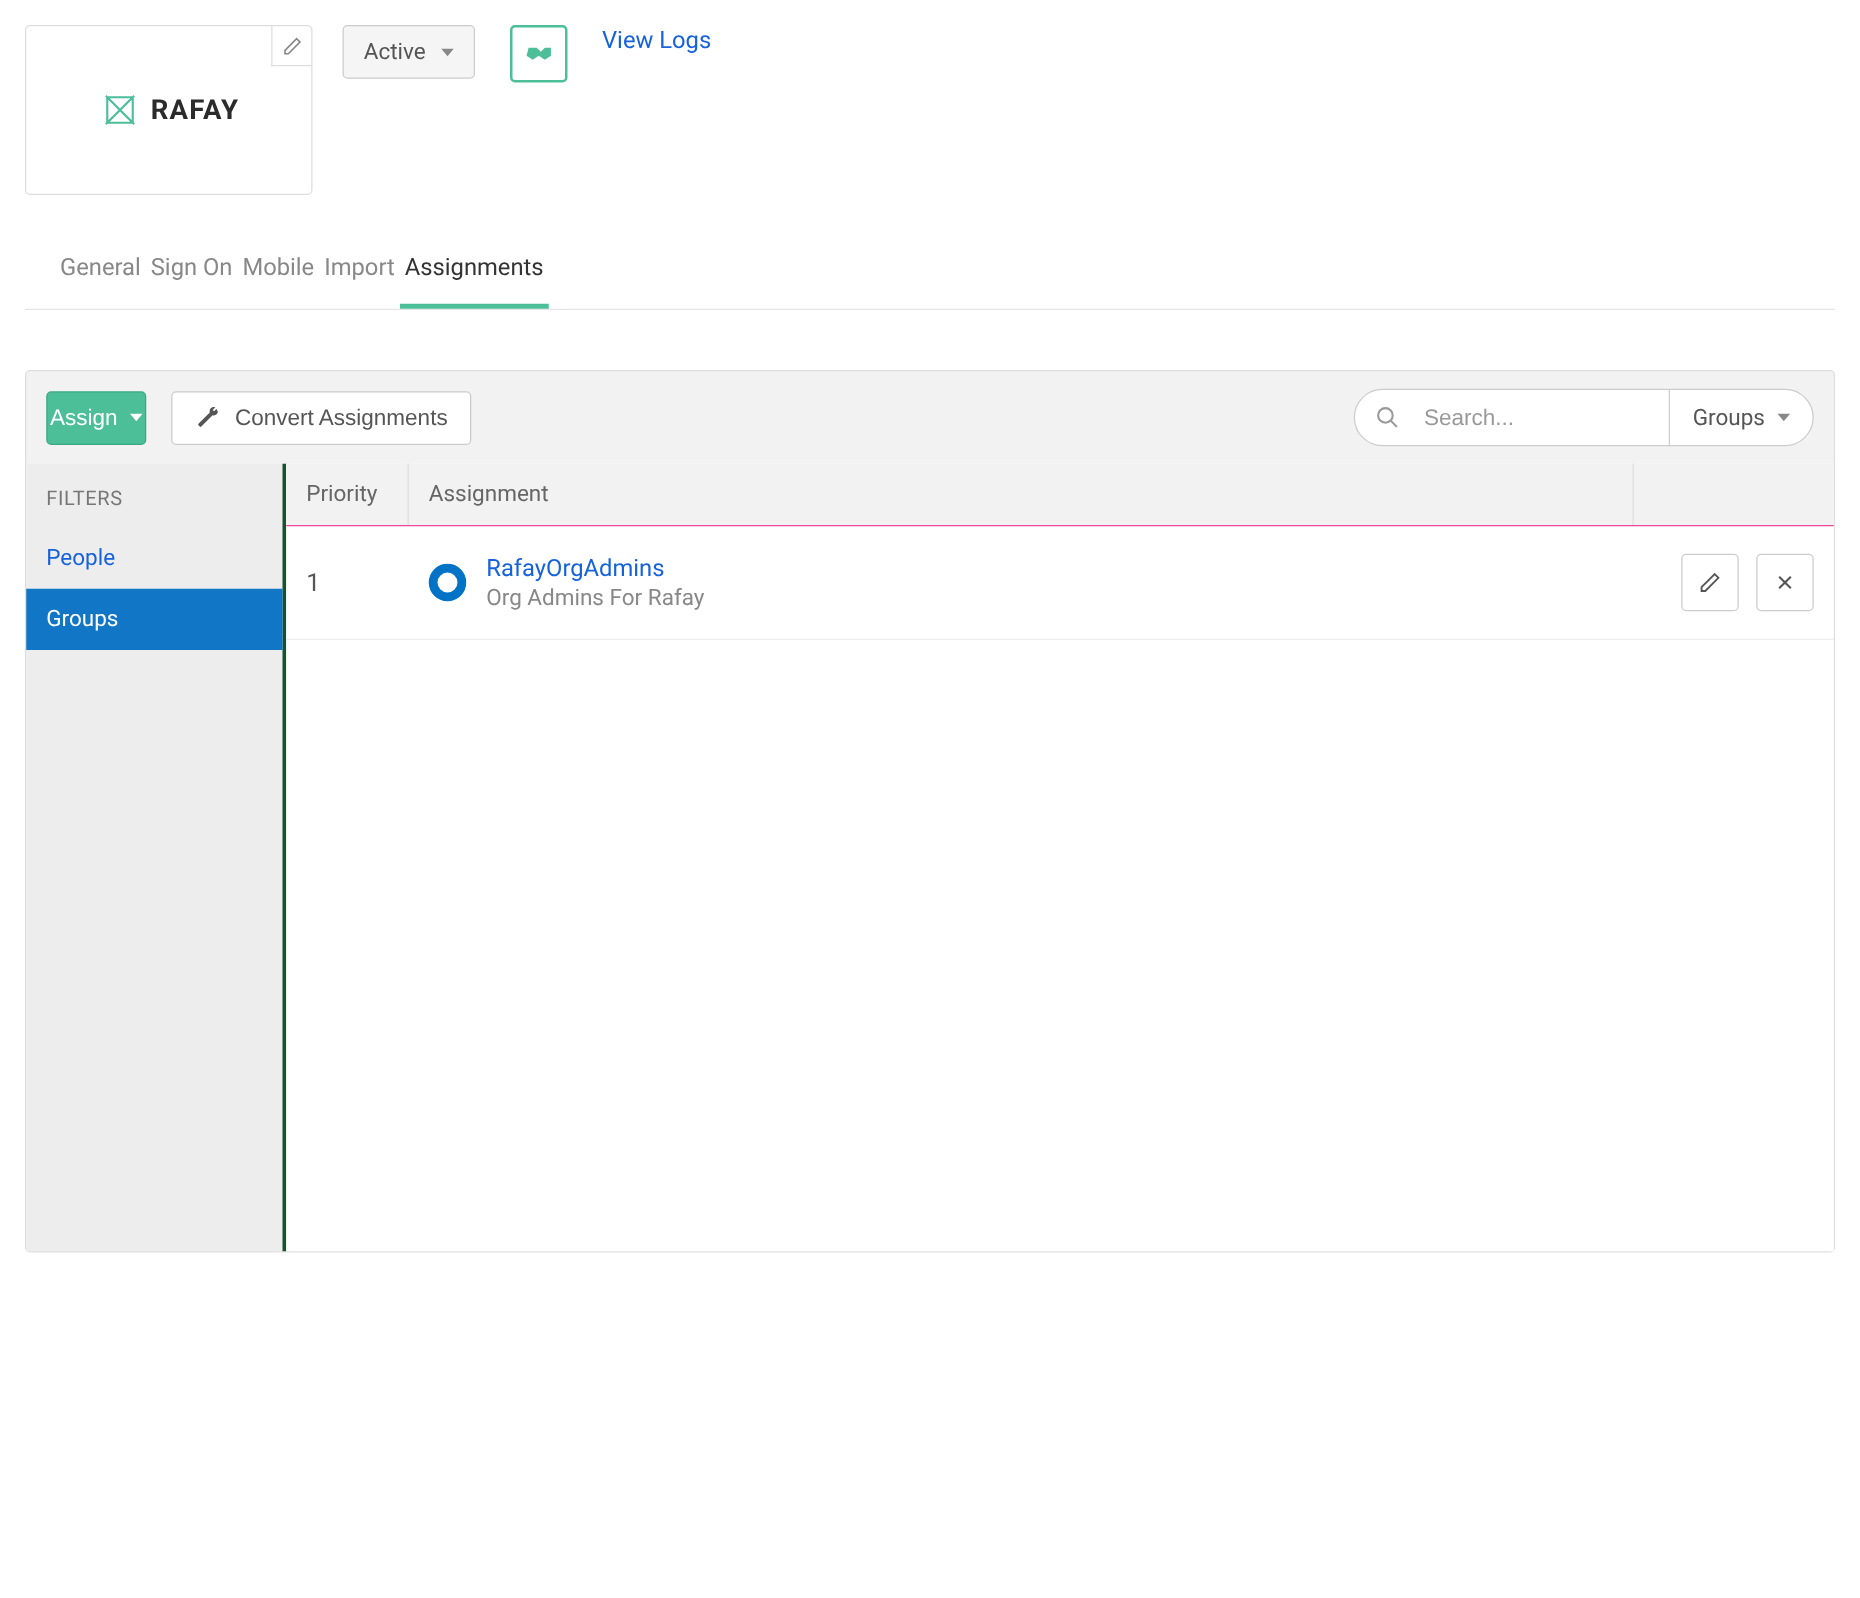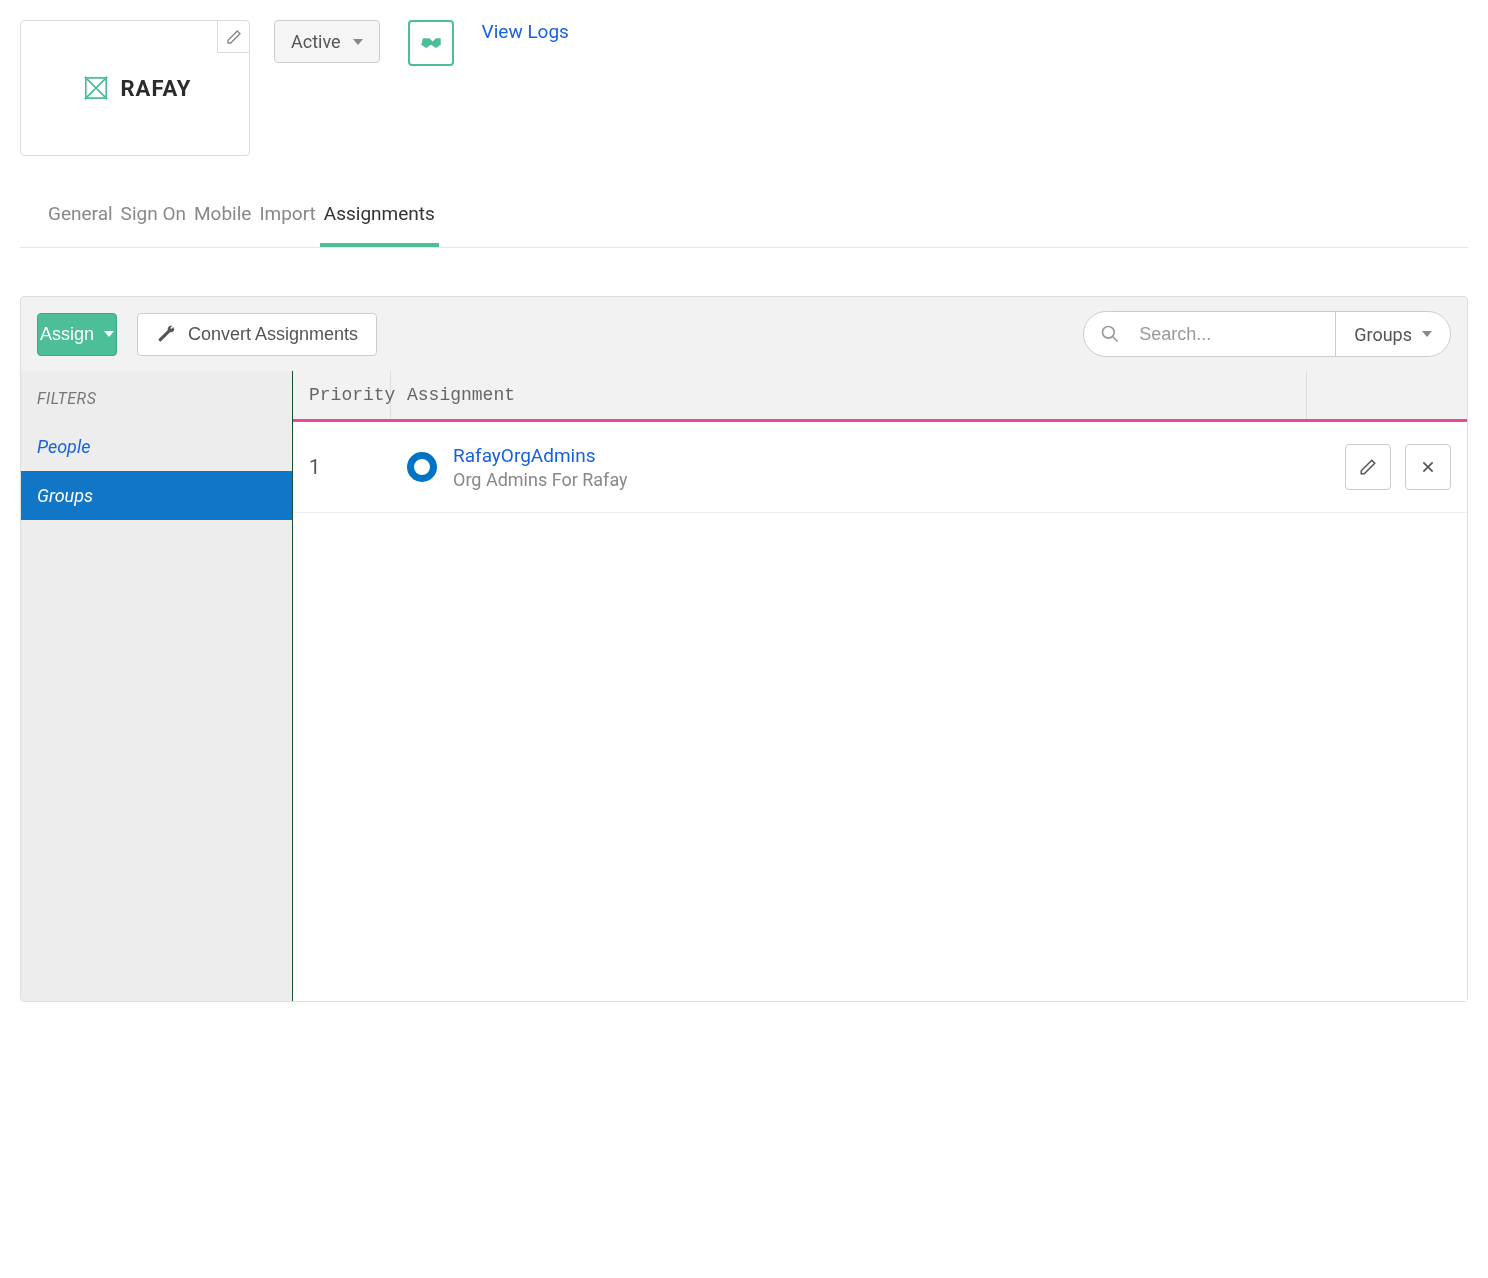--- a/index.html
+++ b/index.html
@@ -178,24 +178,23 @@
   gap: 10px;
   cursor: pointer;
   font-size: 18px;
   color: #555;
 }
 .content-area {
   display: flex;
   min-height: 630px;
 }
 .filter-sidebar {
-  width: 272px;
-  border-right: 1px solid #14532d;
+  width: 208px;
+  border-right: 3px solid #14532d;
   background: #ededed;
-  font-style: italic;
 }
 .filter-header {
   padding: 18px 16px 14px;
   font-size: 16px;
   color: #777;
   letter-spacing: 0.5px;
 }
 .filter-item {
   padding: 14px 16px;
   font-size: 18px;
@@ -208,22 +207,21 @@
   background: #1176c5;
   color: #fff;
 }
 .table-area {
   flex: 1;
   background: #fff;
 }
 .table-header {
   display: flex;
   background: #f2f2f2;
-  border-bottom: 3px solid #ec4899;
-  font-family: Liberation Mono, monospace;
+  border-bottom: 1px solid #ec4899;
 }
 .th {
   padding: 14px 16px;
   font-size: 18px;
   color: #666;
   border-right: 1px solid #ddd;
 }
 .th.priority {
   width: 98px;
 }

